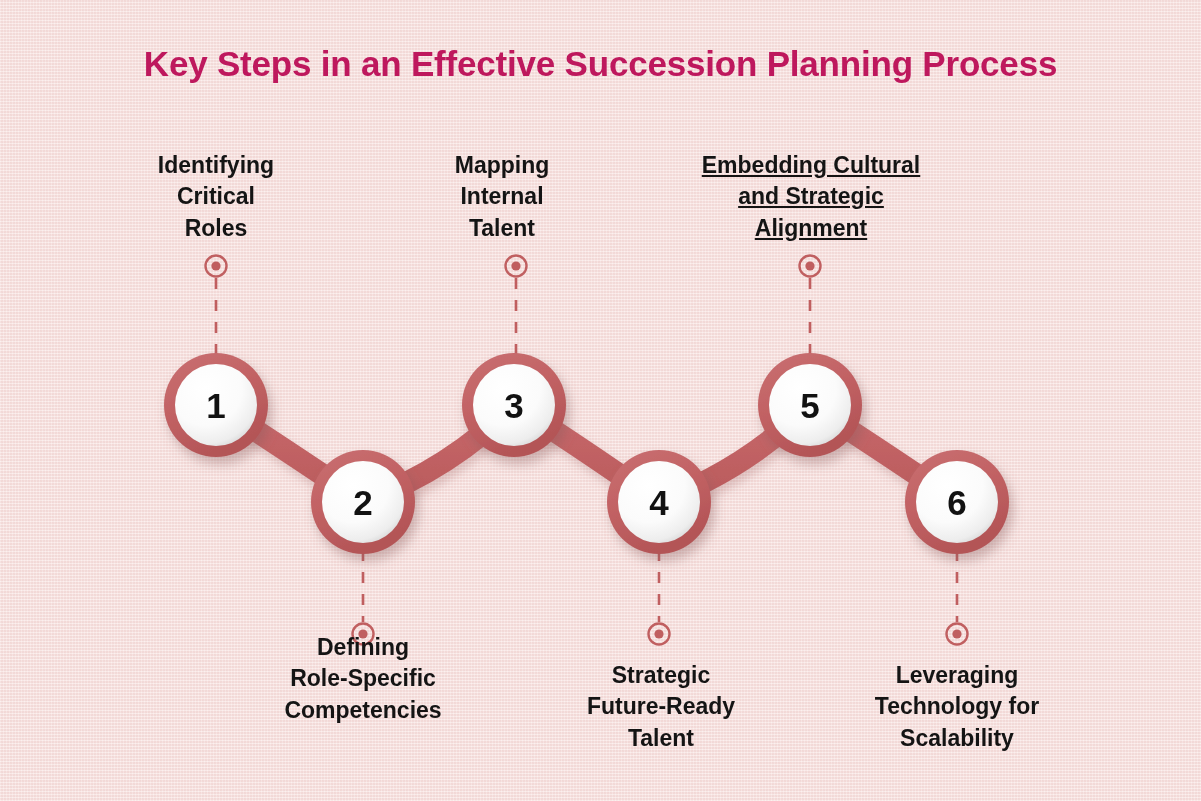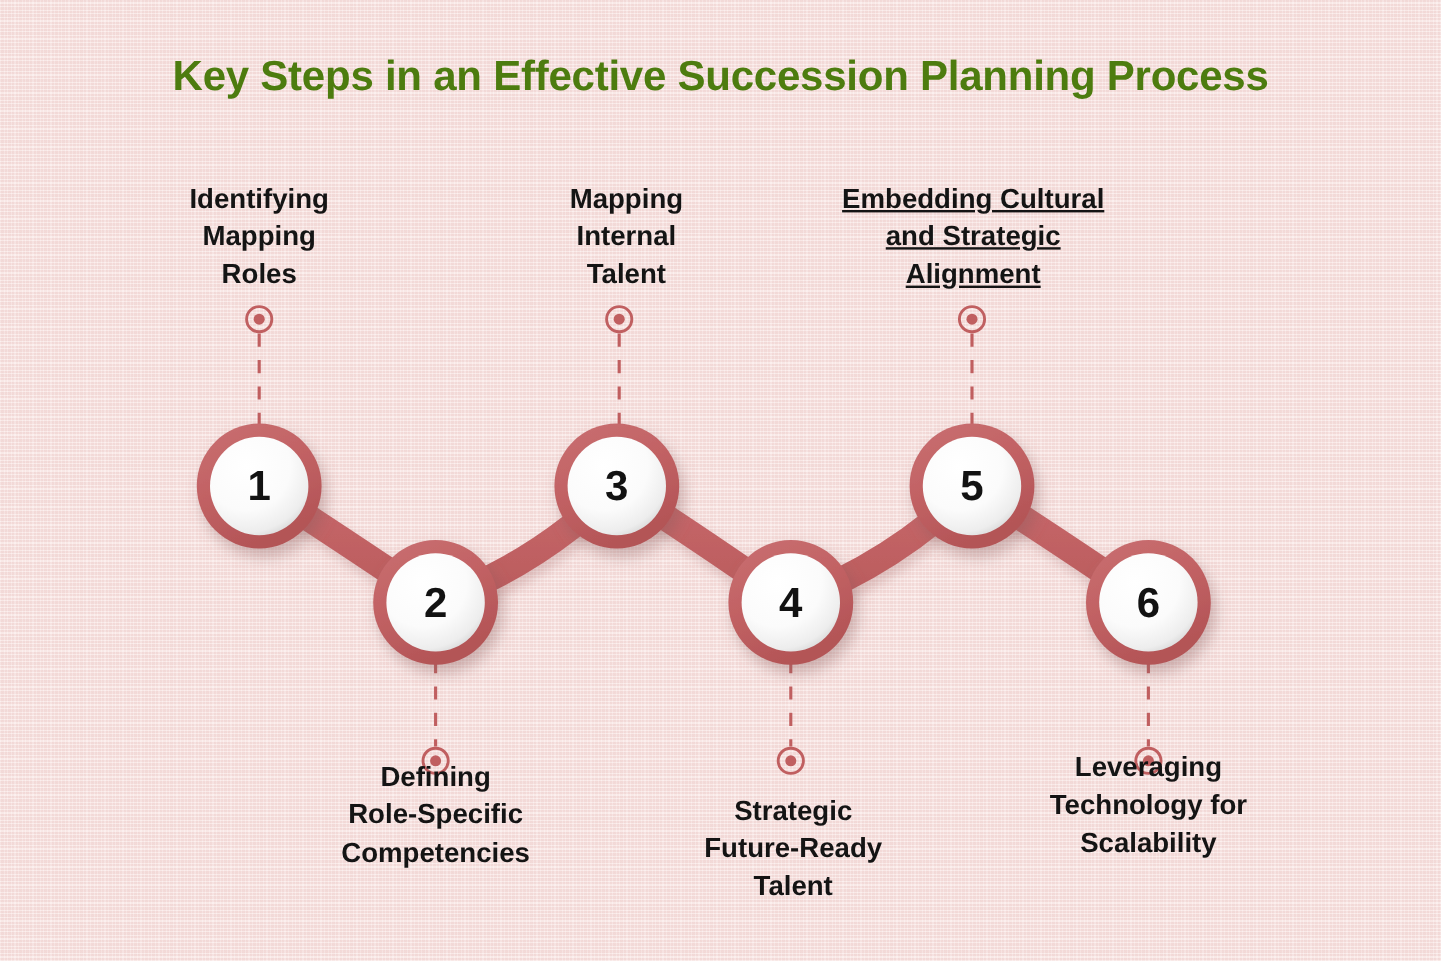--- a/index.html
+++ b/index.html
@@ -32,21 +32,21 @@
 
   
   #title {
     position:absolute;
     left:0; right:0;
     top:44px;
     text-align:center;
     font-size:35px;
     font-weight:bold;
     letter-spacing:-0.2px;
-    color:#4d7c0f;
+    color:#be185d;
     white-space:nowrap;
   }
 
   
   #chain {
     position:absolute;
     left:0; top:0;
     width:1201px; height:801px;
   }
 
@@ -182,29 +182,29 @@
 </svg>
 
 <div class="step-number" style="left:173px; top:388px;">1</div>
 <div class="step-number" style="left:320px; top:485px;">2</div>
 <div class="step-number" style="left:471px; top:388px;">3</div>
 <div class="step-number" style="left:616px; top:485px;">4</div>
 <div class="step-number" style="left:767px; top:388px;">5</div>
 <div class="step-number" style="left:914px; top:485px;">6</div>
 
 <div class="step-label" style="left:66px; top:150px; width:300px;">Identifying
-Mapping
+Critical
 Roles</div>
 <div class="step-label" style="left:203px; top:632px; width:320px;">Defining
 Role-Specific
 Competencies</div>
-<div class="step-label" style="left:372px; top:150px; width:300px;">Mapping
+<div class="step-label" style="left:352px; top:150px; width:300px;">Mapping
 Internal
 Talent</div>
 <div class="step-label" style="left:511px; top:660px; width:300px;">Strategic
 Future-Ready
 Talent</div>
 <div class="step-label" style="left:641px; top:150px; width:340px;text-decoration:underline;">Embedding Cultural
 and Strategic
 Alignment</div>
-<div class="step-label" style="left:807px; top:624px; width:300px;">Leveraging
+<div class="step-label" style="left:807px; top:660px; width:300px;">Leveraging
 Technology for
 Scalability</div>
 
 </body></html>

